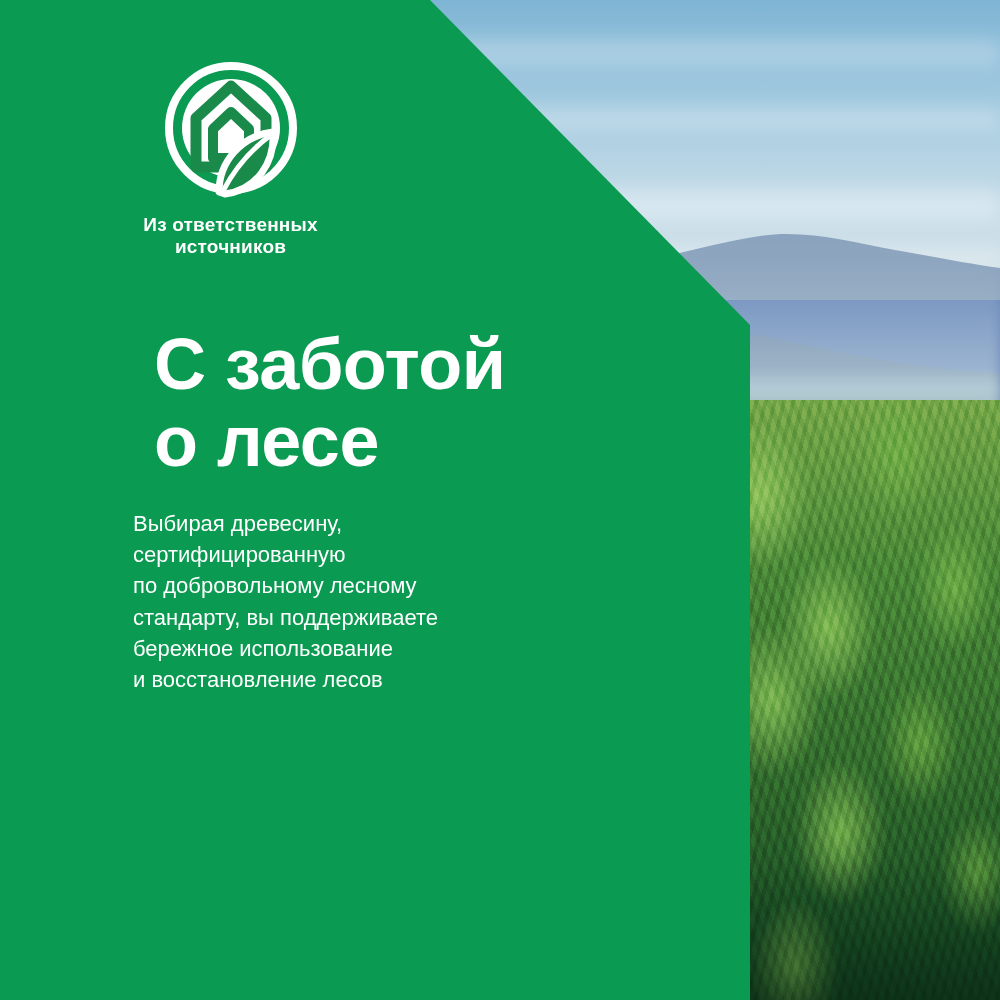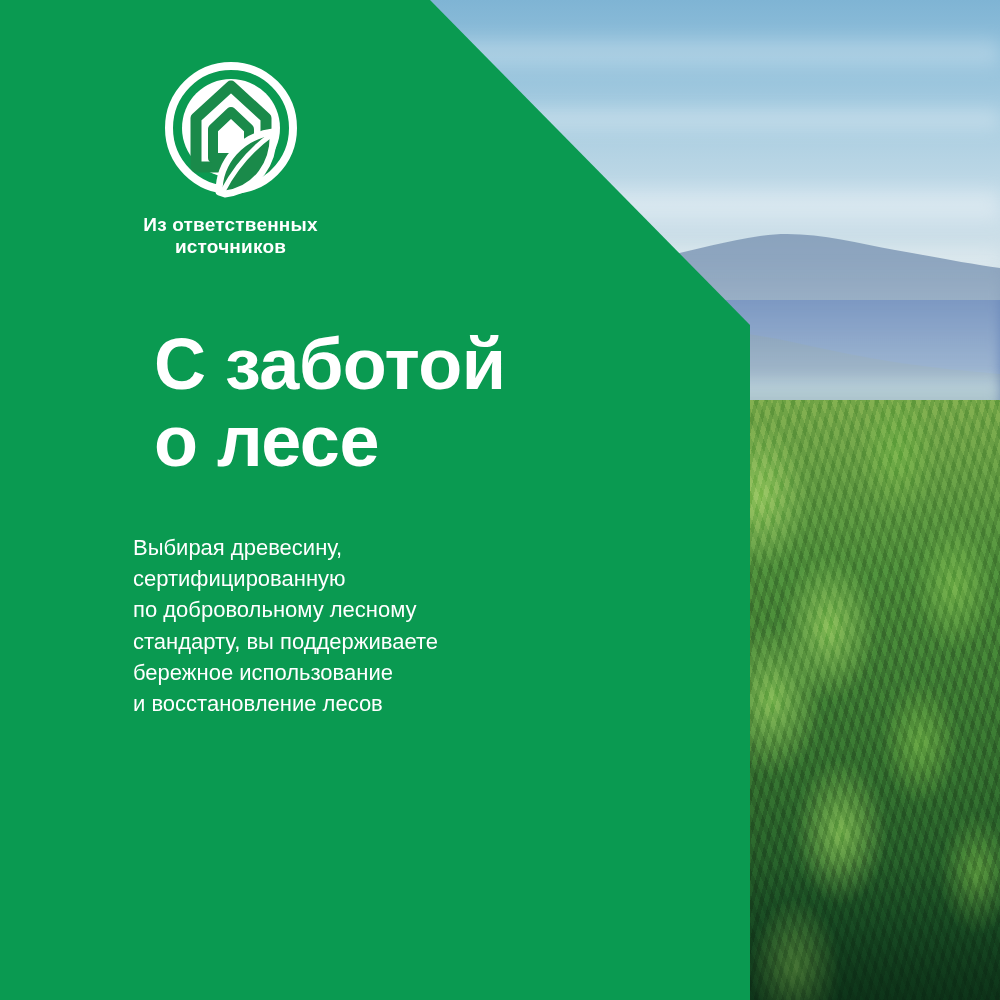--- a/index.html
+++ b/index.html
@@ -135,21 +135,21 @@
     font-size:72px;
     font-weight:bold;
     line-height:1.07;
     letter-spacing:-0.5px;
     white-space:pre-line;
     margin-left:21px;
   }
 
   
   #body-copy {
-    position:absolute; left:133px; top:532px;
+    position:absolute; left:133px; top:508px;
     width:430px;
     color:#ffffff;
     font-size:22px;
     font-weight:normal;
     line-height:1.42;
     white-space:pre-line;
   }
 
   
   #brand {

